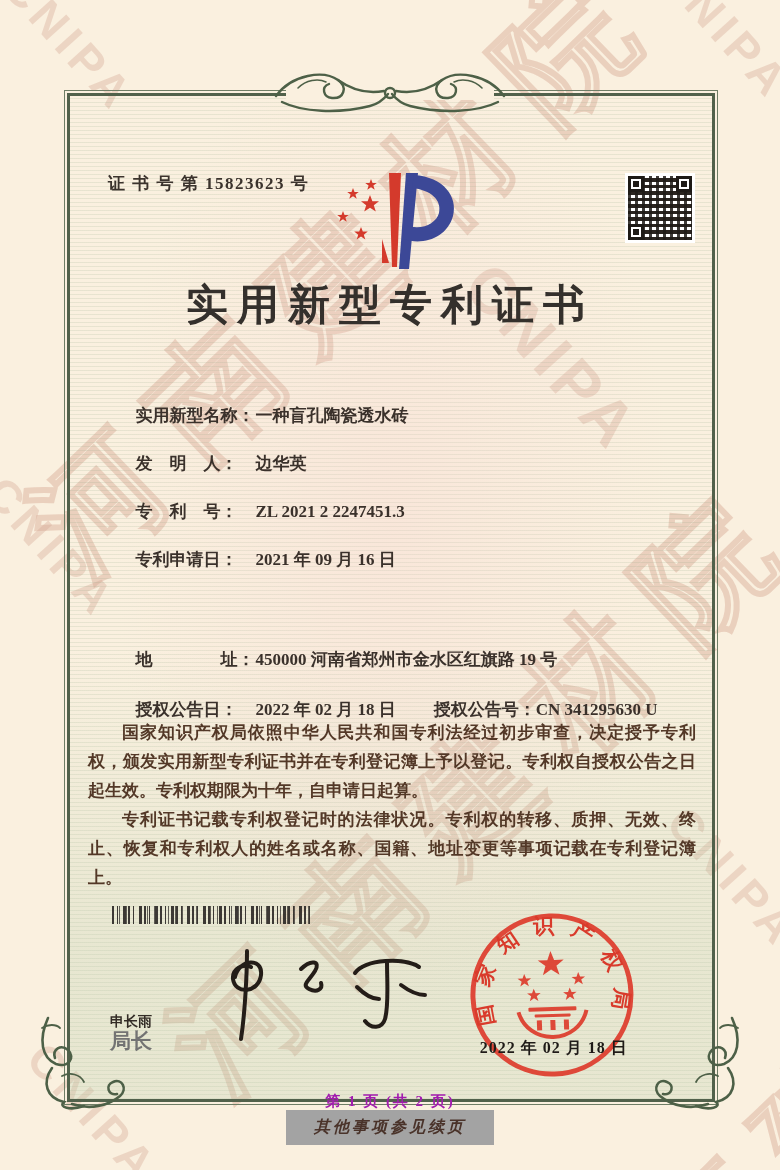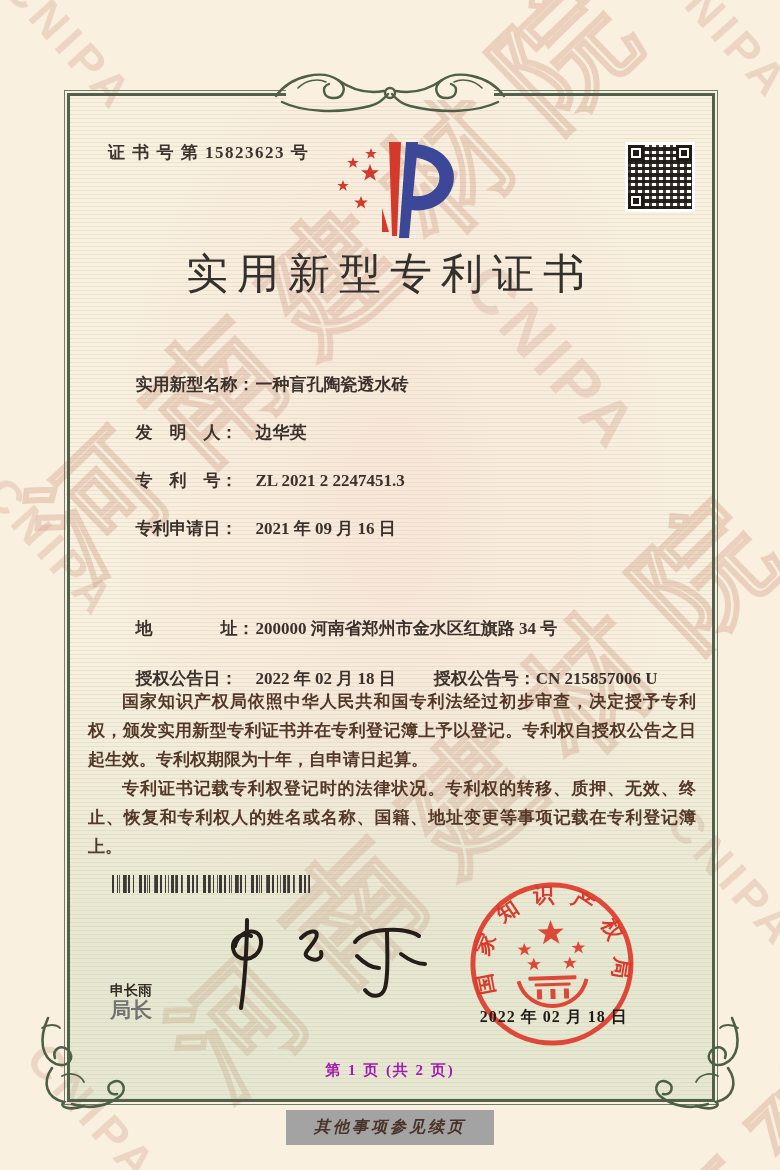--- a/index.html
+++ b/index.html
@@ -18,34 +18,34 @@
     border:1px solid #6e7d65;z-index:2;}
   .frame-inner{position:absolute;inset:2px;border:3px solid #51614b;
     background:
       radial-gradient(ellipse at 50% 42%, rgba(246,205,203,0.28), rgba(246,205,203,0) 62%),
       linear-gradient(to bottom, rgba(210,224,198,0) 55%, rgba(189,209,176,0.30) 85%),
       repeating-linear-gradient(0deg, rgba(139,164,130,0.17) 0 1px, rgba(139,164,130,0) 1px 4px);}
   .ornament{position:absolute;z-index:3;}
   .ornament svg{display:block;}
 
   
-  .content{position:absolute;inset:0;z-index:4;color:#3a312b;}
+  .content{position:absolute;inset:0;z-index:4;color:#3a312b;margin-top:31px;}
   .cert-no{position:absolute;left:108px;top:141px;font-size:17px;font-weight:700;
     letter-spacing:1.5px;color:#3b332d;}
   .logo{position:absolute;left:330px;top:138px;width:132px;height:104px;}
   .qr{position:absolute;left:625px;top:142px;width:70px;height:70px;background:#fff;padding:3px;box-sizing:border-box;}
   .qr-inner{position:relative;width:100%;height:100%;
     background:
       repeating-linear-gradient(90deg, rgba(30,26,22,0.85) 0 3px, transparent 3px 7px),
       repeating-linear-gradient(0deg, #2a241f 0 3px, #fff 3px 6px, #2a241f 6px 10px, #fff 10px 13px);}
   .finder{position:absolute;width:16px;height:16px;background:#fff;border:3px solid #1e1a16;box-sizing:border-box;}
   .finder::after{content:"";position:absolute;inset:2px;background:#1e1a16;}
   .f-tl{left:0;top:0}.f-tr{right:0;top:0}.f-bl{left:0;bottom:0}
   .title{position:absolute;left:0;right:0;top:246px;text-align:center;font-size:42px;
-    font-weight:400;letter-spacing:9px;color:#34302c;}
+    font-weight:700;letter-spacing:9px;color:#34302c;}
   .row{position:absolute;left:110px;font-size:17px;font-weight:700;white-space:pre;color:#3a312b;}
   .lbl{display:inline-block;min-width:120px;white-space:pre;}
   .grant2{margin-left:38px;}
   .paras{position:absolute;left:88px;top:687px;width:608px;font-size:17px;line-height:29px;
     font-weight:600;color:#533827;text-align:justify;}
   .paras p{margin:0;text-indent:2em;}
   .barcode{position:absolute;left:112px;top:875px;width:198px;height:18px;opacity:.88;
     background:
       repeating-linear-gradient(90deg,#262220 0 2px,transparent 2px 5px,#262220 5px 6px,transparent 6px 11px,#262220 11px 14px,transparent 14px 16px),
       repeating-linear-gradient(90deg,rgba(38,34,32,.8) 0 1px,transparent 1px 7px);}
@@ -157,24 +157,24 @@
     <div class="row" style="top:353px;">
       <span class="lbl">实用新型名称：</span><span>一种盲孔陶瓷透水砖</span>
     </div>
     <div class="row" style="top:449px;">
       <span class="lbl">专　利　号：</span><span>ZL 2021 2 2247451.3</span>
     </div>
     <div class="row" style="top:497px;">
       <span class="lbl">专利申请日：</span><span>2021 年 09 月 16 日</span>
     </div>
     <div class="row" style="top:597px;">
-      <span class="lbl">地　　　　址：</span><span>200000 河南省郑州市金水区红旗路 34 号</span>
+      <span class="lbl">地　　　　址：</span><span>450000 河南省郑州市金水区红旗路 19 号</span>
     </div>
     <div class="row" style="top:647px;">
-      <span class="lbl">授权公告日：</span><span>2022 年 02 月 18 日</span><span class="grant2">授权公告号：</span><span>CN 215857006 U</span>
+      <span class="lbl">授权公告日：</span><span>2022 年 02 月 18 日</span><span class="grant2">授权公告号：</span><span>CN 341295630 U</span>
     </div>
 
     <div class="paras">
       <p>国家知识产权局依照中华人民共和国专利法经过初步审查，决定授予专利权，颁发实用新型专利证书并在专利登记簿上予以登记。专利权自授权公告之日起生效。专利权期限为十年，自申请日起算。</p>
       <p>专利证书记载专利权登记时的法律状况。专利权的转移、质押、无效、终止、恢复和专利权人的姓名或名称、国籍、地址变更等事项记载在专利登记簿上。</p>
     </div>
 
     <div class="barcode"></div>
 
     <div class="sig-role">局长</div>

